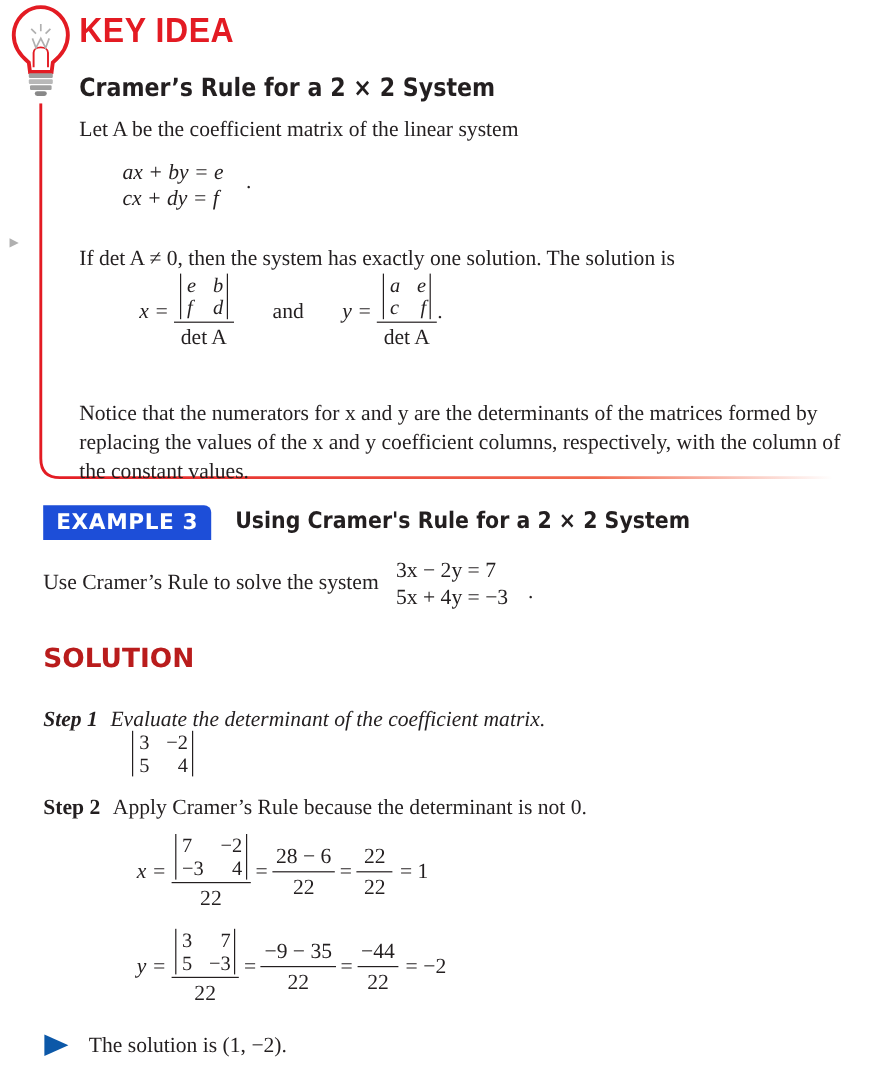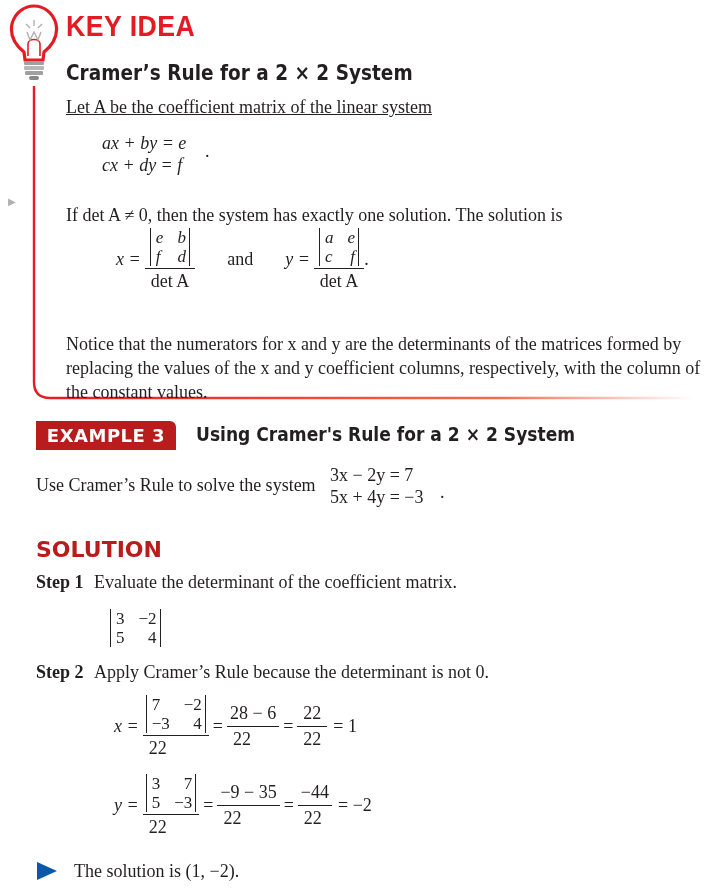--- a/index.html
+++ b/index.html
@@ -9,48 +9,48 @@
     .serif-body { font-size: 18px; line-height: 24px; }
     i, .it { font-style: italic; }
 
     
     #bulb { left: 8px; top: 4px; width: 52px; height: 78px; }
     #key-title { left: 66px; top: 10px; font-size: 29px; font-weight: bold; color: #e31b23; letter-spacing: 0.5px; font-family: "Liberation Sans", sans-serif; transform: scaleX(0.92); transform-origin: left; }
     #key-subtitle { left: 66px; top: 61px; font-size: 21px; font-weight: bold; color: #231f20; font-family: "DejaVu Sans", sans-serif; transform: scaleX(0.88); transform-origin: left; }
     #key-frame { left: 32px; top: 86px; width: 662px; height: 314px; }
     #side-marker { left: 8px; top: 196px; color: #b0b0b0; font-size: 10px; }
 
-    #key-intro { left: 66px; top: 95px; text-decoration: underline; }
+    #key-intro { left: 66px; top: 95px; }
     .system { font-size: 18px; line-height: 22px; }
     #general-system { left: 102px; top: 132px; }
     #general-period { left: 205px; top: 141px; font-size: 18px; }
     #key-condition { left: 66px; top: 188px; margin-top: 15px; }
 
     .frac { display: inline-flex; flex-direction: column; align-items: center; vertical-align: middle; }
     .frac .num { padding: 0 3px 2px; }
-    .frac .den { border-top: 1.3px solid #231f20; padding: 2px 6px 0; width: 100%; }
+    .frac .den { border-top: 1.3px solid #231f20; padding: 2px 6px 0; width: 100%; text-align: center; }
     .det { display: inline-grid; grid-template-columns: auto auto; column-gap: 14px; border-left: 1.3px solid #231f20; border-right: 1.3px solid #231f20; padding: 0 3px 0 5px; line-height: 19px; font-size: 17px; }
     .det span { text-align: right; }
     .det span:nth-child(odd) { text-align: left; }
 
     .formula-row { display: flex; align-items: center; font-size: 18px; }
     #cramer-formulas { left: 116px; top: 227px; }
     .gap { display: inline-block; width: 4px; }
 
     #key-notice { left: 66px; top: 314px; width: 640px; margin-top: 18px; }
 
     
-    #example-badge { left: 36px; top: 421px; width: 140px; height: 29px; background: #b91c1c; border-radius: 0 6px 0 0; color: #fff; font-weight: bold; font-size: 18px; letter-spacing: 0.5px; display: flex; align-items: center; justify-content: center; font-family: "DejaVu Sans", sans-serif; }
+    #example-badge { left: 36px; top: 421px; width: 140px; height: 29px; background: #1d4ed8; border-radius: 0 6px 0 0; color: #fff; font-weight: bold; font-size: 18px; letter-spacing: 0.5px; display: flex; align-items: center; justify-content: center; font-family: "DejaVu Sans", sans-serif; }
     #example-title { left: 196px; top: 423px; font-size: 19px; font-weight: bold; color: #231f20; font-family: "DejaVu Sans", sans-serif; transform: scaleX(0.9); transform-origin: left; }
     #example-prompt { left: 36px; top: 473px; }
     #example-system { left: 330px; top: 464px; }
     #example-period { left: 440px; top: 482px; font-size: 18px; }
 
     #solution-heading { left: 36px; top: 537px; font-size: 22px; font-weight: bold; color: #b91c1c; font-family: "DejaVu Sans", sans-serif; }
-    #step1 { left: 36px; top: 570px; }
+    #step1 { left: 36px; top: 587px; font-style: italic; }
     #det-eval { left: 110px; top: 609px; }
     #step2 { left: 36px; top: 660px; }
     #x-calc { left: 114px; top: 694px; }
     #y-calc { left: 114px; top: 773px; }
 
     #result-arrow { left: 36px; top: 861px; width: 22px; height: 20px; }
     #result-text { left: 74px; top: 859px; }
 
     .ml6 { margin-left: 6px; }
     .mx4 { margin: 0 4px; }

